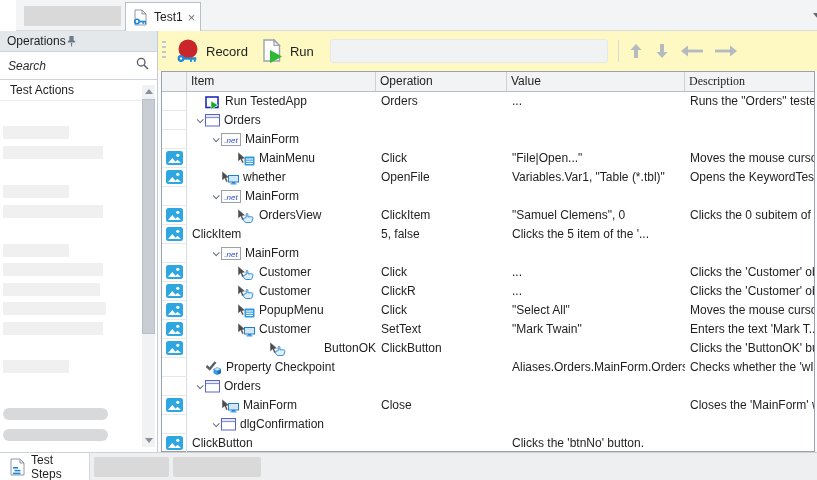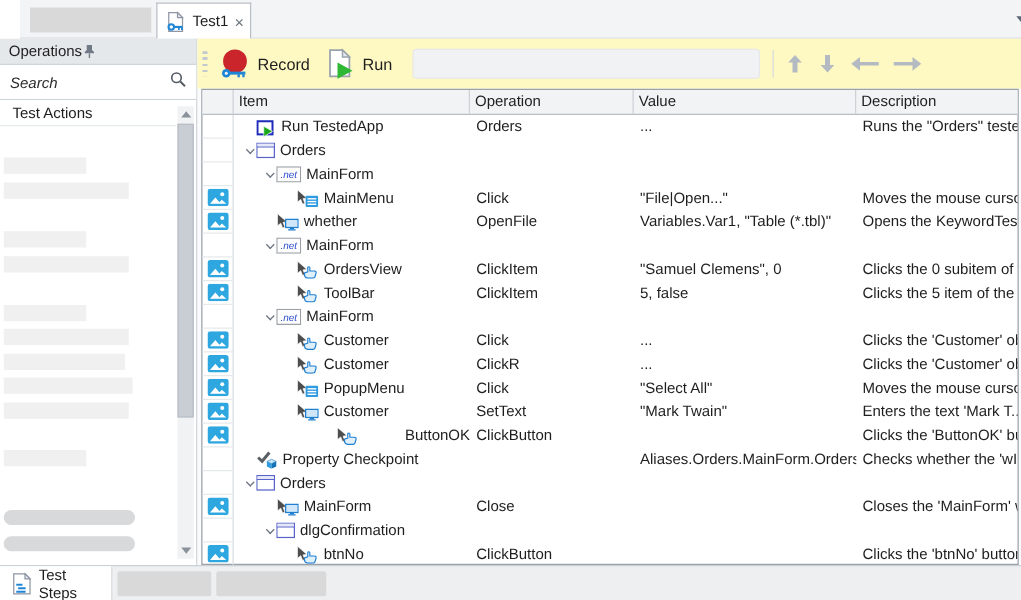--- a/index.html
+++ b/index.html
@@ -37,21 +37,21 @@
   .tbtn { display:flex; align-items:center; gap:5px; padding:2px 8px 2px 2px; cursor:default; }
   .tbtn span.lbl { font-size:13px; }
   .tb-box { width:278px; height:24px; background:#f1f2f4; border:1px solid #e6e8ea; border-radius:3px; margin-left:8px; }
   .tb-sep { width:1px; height:22px; background:#d8dadd; margin:0 8px 0 10px; }
   .nav-arrows { display:flex; align-items:center; gap:8px; }
 
   
   .steps { position:absolute; left:3px; top:40px; width:654px; height:381px; background:#fff; border:1px solid #9aa1a9; }
   .thead { display:grid; grid-template-columns:25px 189px 131px 178px 1fr; height:20px; background:#f2f3f5; border-bottom:1px solid #b9bec4; }
   .th { border-right:1px solid #cdd1d6; padding:2px 4px; line-height:15px; overflow:hidden; white-space:nowrap; }
-  .th:last-child { border-right:none; }
+  .th:last-child { border-right:none;font-family:Liberation Serif, serif; }
   .row { display:grid; grid-template-columns:25px 189px 131px 178px 1fr; height:19px; line-height:19px; }
   .c-shot { border-right:1px solid #d9dde1; border-bottom:1px solid #e6e9ec; display:flex; align-items:center; justify-content:center; }
   .c-item { display:flex; align-items:center; overflow:hidden; white-space:nowrap; }
   .c-item .lbl { margin-left:4px; }
   .c-txt { padding:0 5px; overflow:hidden; white-space:nowrap; }
   .chev { width:12px; height:19px; display:inline-flex; align-items:center; justify-content:center; flex:none; }
   .chev i { width:5px; height:5px; border-right:1.4px solid #6b7480; border-bottom:1.4px solid #6b7480; transform:rotate(45deg) translateY(-1px); }
   .spc { width:12px; flex:none; }
   .ico { display:inline-flex; flex:none; }
 
@@ -339,30 +339,20 @@
         <div class="row">
           <div class="c-shot">
             <span class="ico">
               <svg width="17" height="14" viewBox="0 0 17 14">
                 <rect width="17" height="14" rx="2.5" fill="#2ea7e0"></rect>
                 <circle cx="11.8" cy="4.3" r="1.6" fill="#fff"></circle>
                 <path d="M2 12l4.3-5 3.2 3.7 2-2 3.5 3.3z" fill="#fff"></path>
               </svg>
             </span>
           </div>
-          <div class="c-item" style="padding-left: 38px;">
-            <span class="spc"></span>
-            <span class="ico">
-              <svg width="18" height="14" viewBox="0 0 18 14">
-                <path d="M1 0v9.6l2.6-2.1 1.5 3.8 1.8-.8-1.5-3.6 3-.5z" fill="#4d4d4d" stroke="#fff" stroke-width="0.5"></path>
-                <path d="M9.2 13.5c-1.6-.3-2.6-1.4-2.6-2.8V9.4l2.6-.9V5.3c0-1.2 1.7-1.2 1.7 0v2.5h3.6c1.3 0 1.6.8 1.3 1.8l-.8 2.8c-.3 1-.9 1.1-1.9 1.1z" fill="#dff0fb" stroke="#1f7fd0" stroke-width="0.9"></path>
-              </svg>
-            </span>
-            <span class="lbl">ToolBar</span>
-          </div>
           <div class="c-txt">ClickItem</div>
           <div class="c-txt">5, false</div>
           <div class="c-txt">Clicks the 5 item of the '...</div>
         </div>
         <div class="row">
           <div class="c-shot"></div>
           <div class="c-item" style="padding-left: 22px;">
             <span class="chev">
               <i></i>
             </span>
@@ -587,30 +577,20 @@
         </div>
         <div class="row">
           <div class="c-shot">
             <span class="ico">
               <svg width="17" height="14" viewBox="0 0 17 14">
                 <rect width="17" height="14" rx="2.5" fill="#2ea7e0"></rect>
                 <circle cx="11.8" cy="4.3" r="1.6" fill="#fff"></circle>
                 <path d="M2 12l4.3-5 3.2 3.7 2-2 3.5 3.3z" fill="#fff"></path>
               </svg>
             </span>
-          </div>
-          <div class="c-item" style="padding-left: 38px;">
-            <span class="spc"></span>
-            <span class="ico">
-              <svg width="18" height="14" viewBox="0 0 18 14">
-                <path d="M1 0v9.6l2.6-2.1 1.5 3.8 1.8-.8-1.5-3.6 3-.5z" fill="#4d4d4d" stroke="#fff" stroke-width="0.5"></path>
-                <path d="M9.2 13.5c-1.6-.3-2.6-1.4-2.6-2.8V9.4l2.6-.9V5.3c0-1.2 1.7-1.2 1.7 0v2.5h3.6c1.3 0 1.6.8 1.3 1.8l-.8 2.8c-.3 1-.9 1.1-1.9 1.1z" fill="#dff0fb" stroke="#1f7fd0" stroke-width="0.9"></path>
-              </svg>
-            </span>
-            <span class="lbl">btnNo</span>
           </div>
           <div class="c-txt">ClickButton</div>
           <div class="c-txt"></div>
           <div class="c-txt">Clicks the 'btnNo' button.</div>
         </div>
       </div>
   </div>
 </div>
 
 <div class="bottombar">

